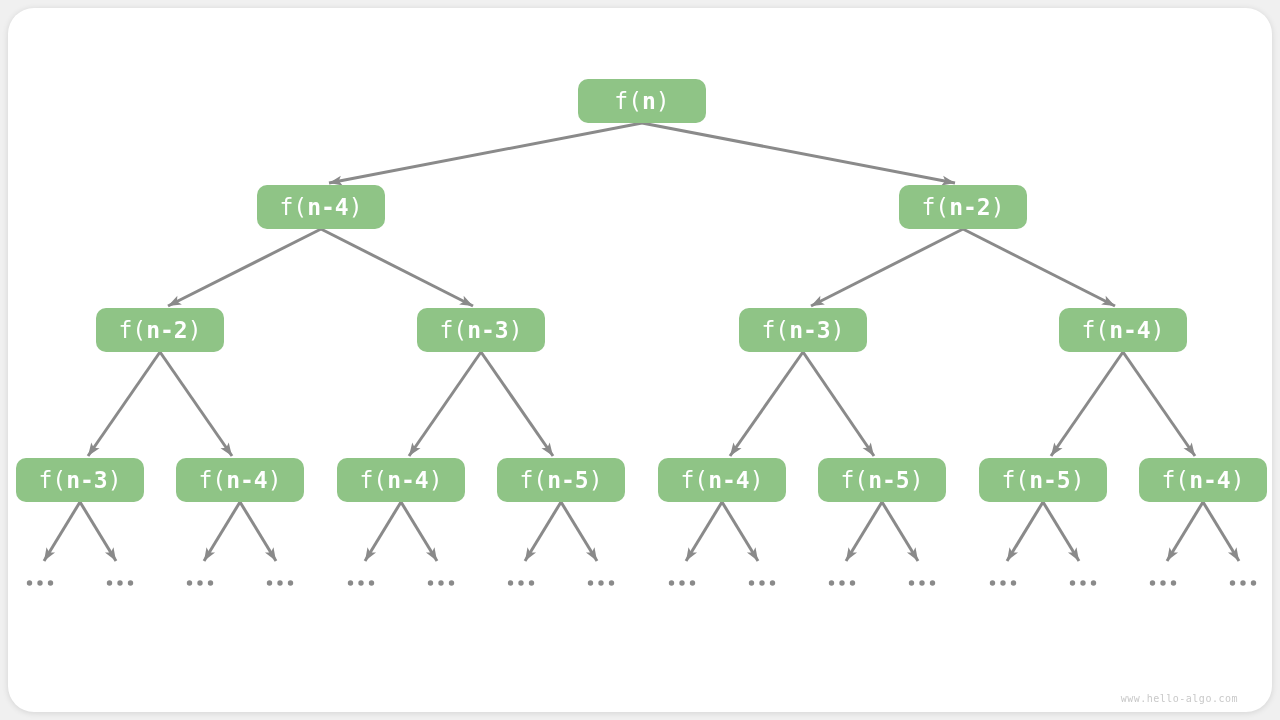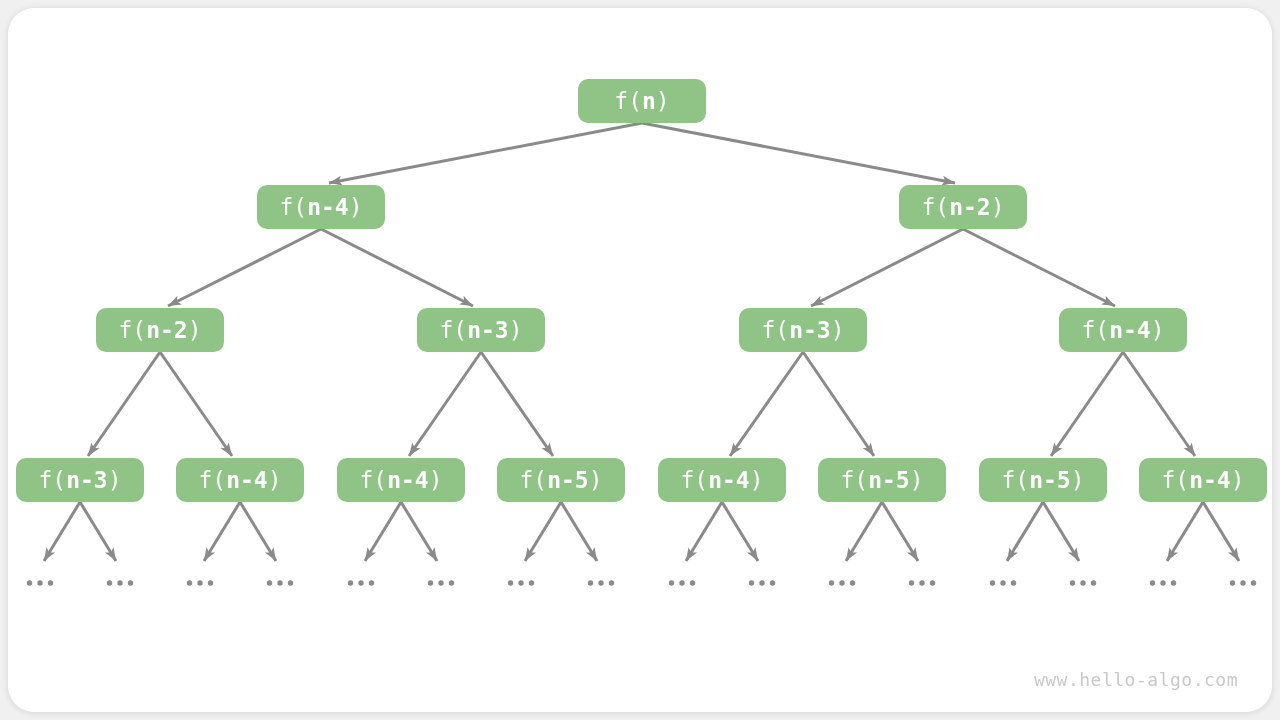--- a/index.html
+++ b/index.html
@@ -21,22 +21,22 @@
   .edge{stroke:var(--arrow);stroke-width:3;fill:none;}
   .node{
     position:absolute;width:128px;height:44px;box-sizing:border-box;
     background:var(--node-fill);border-radius:10px;
     color:var(--node-text);font-size:23px;line-height:44px;
     display:flex;align-items:center;justify-content:center;
     white-space:pre;
   }
   .node .v{font-weight:bold;}
   .watermark{
-    position:absolute;right:42px;bottom:30px;
-    font-size:18px;color:var(--wm);letter-spacing:0.5px;
+    position:absolute;right:42px;bottom:16px;
+    font-size:10px;color:var(--wm);letter-spacing:0.5px;
   }
 </style>
 </head>
 <body>
 
 <div class="card"></div>
 
 <svg id="edges-svg" viewBox="0 0 1280 720">
   <defs>
     <marker id="arrow-head" markerUnits="userSpaceOnUse" markerWidth="15" markerHeight="12" viewBox="0 0 15 12" refX="14" refY="6" orient="auto">

